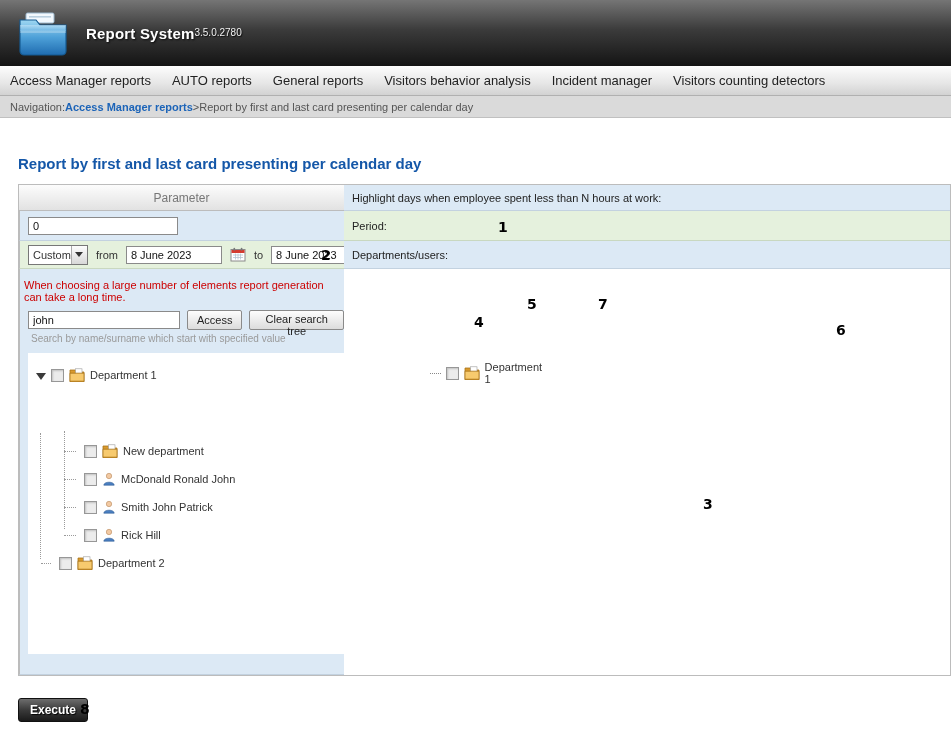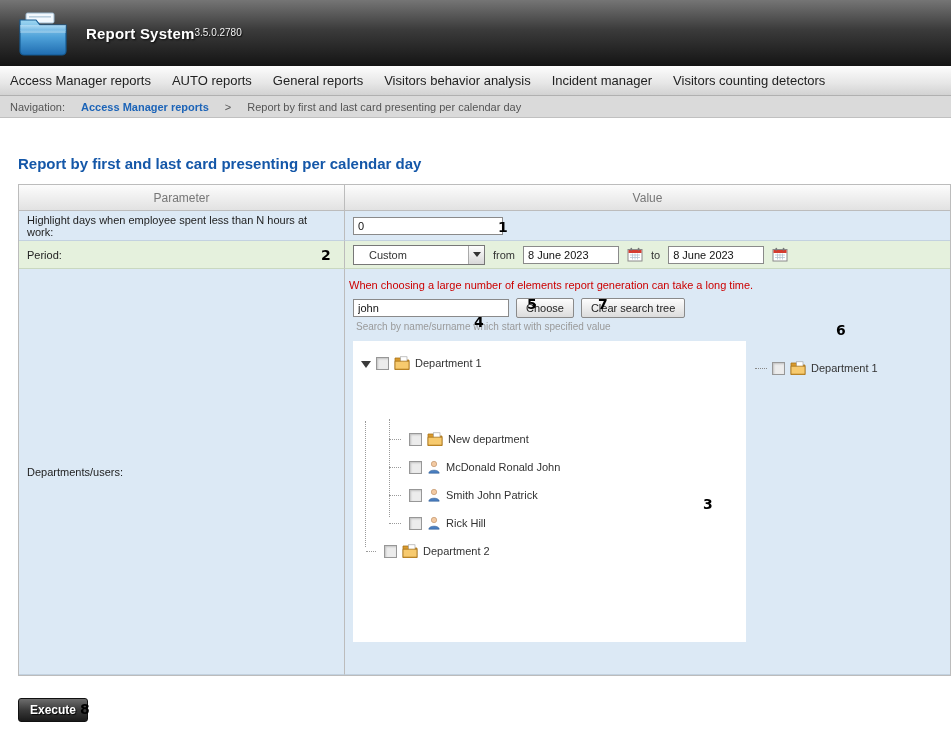--- a/index.html
+++ b/index.html
@@ -34,21 +34,21 @@
     padding:0 10px; gap:21px;
     font-size:13px; color:#222;
   }
   .menu-item { white-space:nowrap; cursor:pointer; }
 
   
   .breadcrumb {
     height:22px;
     background:#dadada;
     border-bottom:1px solid #c0c0c0;
-    display:flex; align-items:center; gap:16px;
+    display:flex; align-items:center; gap:0;
     padding:0 10px;
     color:#555;
   }
   .bc-link { color:#1c64b8; font-weight:bold; text-decoration:none; cursor:pointer; }
 
   
   .page-title { color:#1457a8; font-size:15px; font-weight:bold; margin:37px 0 12px 18px; }
 
   .ptable {
     margin-left:18px;
@@ -77,21 +77,21 @@
     background:#fff; color:#111;
   }
   .hours-input { width:150px; }
   .date-input { width:96px; background:#f1f1f1; }
   .search-input { width:156px; }
 
   .period-value { gap:8px; }
   .fakeselect {
     width:132px; height:20px; border:1px solid #777; background:#fff;
     display:flex; align-items:center; justify-content:space-between;
-    padding-left:15px; cursor:pointer;
+    padding-left:4px; cursor:pointer;
   }
   .fakeselect .sel-arrow-box {
     width:16px; height:18px; background:linear-gradient(180deg,#fdfdfd,#d8d8d8);
     border-left:1px solid #aaa; display:flex; align-items:center; justify-content:center;
   }
   .caret-down { width:0; height:0; border-left:4px solid transparent; border-right:4px solid transparent; border-top:5px solid #333; }
 
   
   .dept-param { align-items:center; }
   .dept-value {
@@ -217,21 +217,20 @@
   <span>&gt;</span>
   <span>Report by first and last card presenting per calendar day</span>
 </div>
 
 <main>
   <h1 class="page-title">Report by first and last card presenting per calendar day</h1>
 
   <div class="ptable">
 
     <div class="th">Parameter</div>
-    <div class="th value-th">Value</div>
 
     <div class="cell row-blue">
       <span class="param-label">Highlight days when employee spent less than N hours at work:</span>
     </div>
     <div class="cell vcell row-blue">
       <input class="text hours-input" type="text" value="0" style="">
     </div>
 
     <div class="cell row-green">
       <span class="param-label">Period:</span>
@@ -268,21 +267,21 @@
     </div>
 
     <div class="cell row-blue dept-param">
       <span class="param-label">Departments/users:</span>
     </div>
     <div class="vcell row-blue dept-value">
       <div class="warning">When choosing a large number of elements report generation can take a long time.</div>
 
       <div class="search-row">
         <input class="text search-input" type="text" value="john" style="">
-        <button class="std">Choose</button>
+        <button class="std">Access</button>
         <button class="std">Clear search tree</button>
       </div>
 
       <div class="hint">Search by name/surname which start with specified value</div>
 
 
       <div class="tree-panel">
 
         <div class="tree-row">
           <span class="expander"></span>

